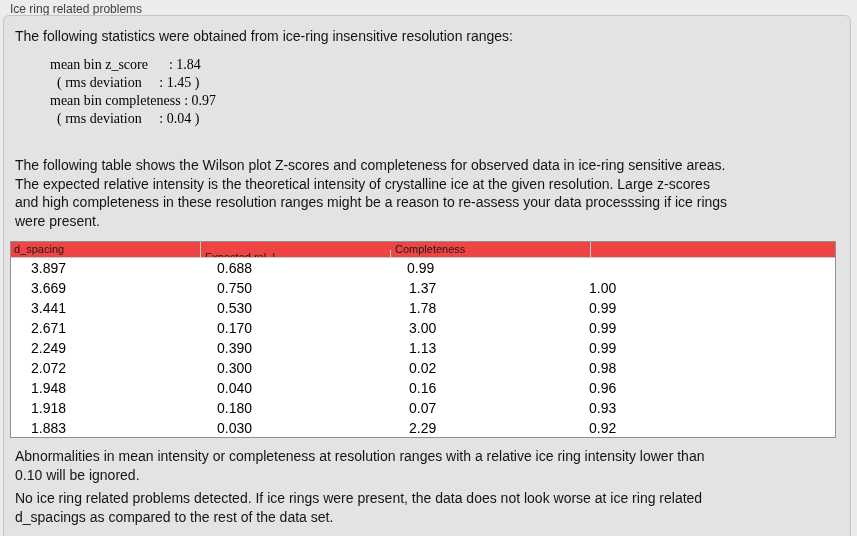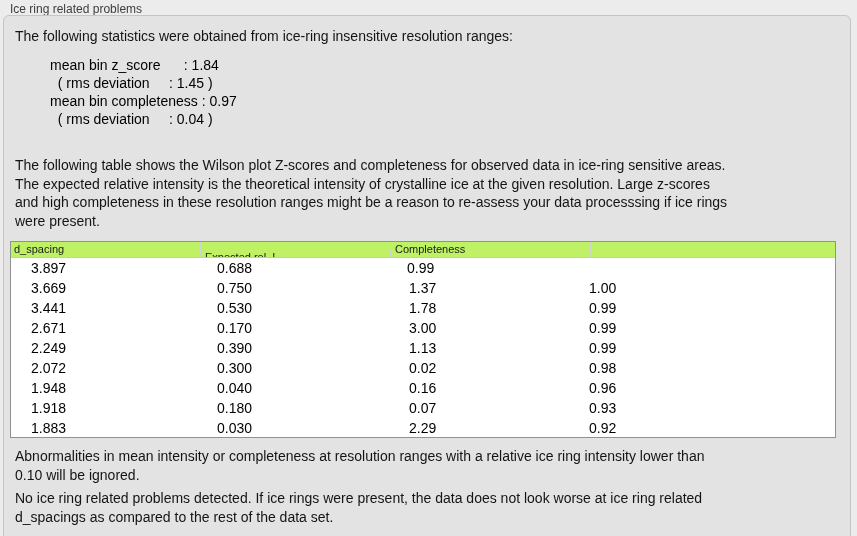--- a/index.html
+++ b/index.html
@@ -26,33 +26,33 @@
     white-space:pre-line;
     color:#141414;
   }
   .intro    { left:11px; top:11px;  line-height:18px; }
   .wilson   { left:11px; top:140px; }
   .ignore   { left:11px; top:431px; }
   .conclude { left:11px; top:473px; }
   .stats-pre {
     position:absolute; left:46px; top:40px;
     margin:0;
-    font-family:Liberation Sans, sans-serif;
+    font-family:Liberation Serif, serif;
     font-size:14px; line-height:18px;
     white-space:pre; color:#000;
   }
   
   .ice-table {
     position:absolute; left:6px; top:225px; width:824px; height:195px;
     background:#ffffff;
     border:1px solid #919191;
   }
   .t-head {
     display:flex; height:15px;
-    background:#bef264;
+    background:#ef4444;
     border-bottom:1px solid #c8c8c8;
   }
   .t-hcell {
     font-size:11px; color:#1a1a1a;
     line-height:15px;
     padding-left:4px;
     box-sizing:border-box;
     border-right:1px solid #d2d2d2;
     overflow:hidden; white-space:nowrap;
   }

